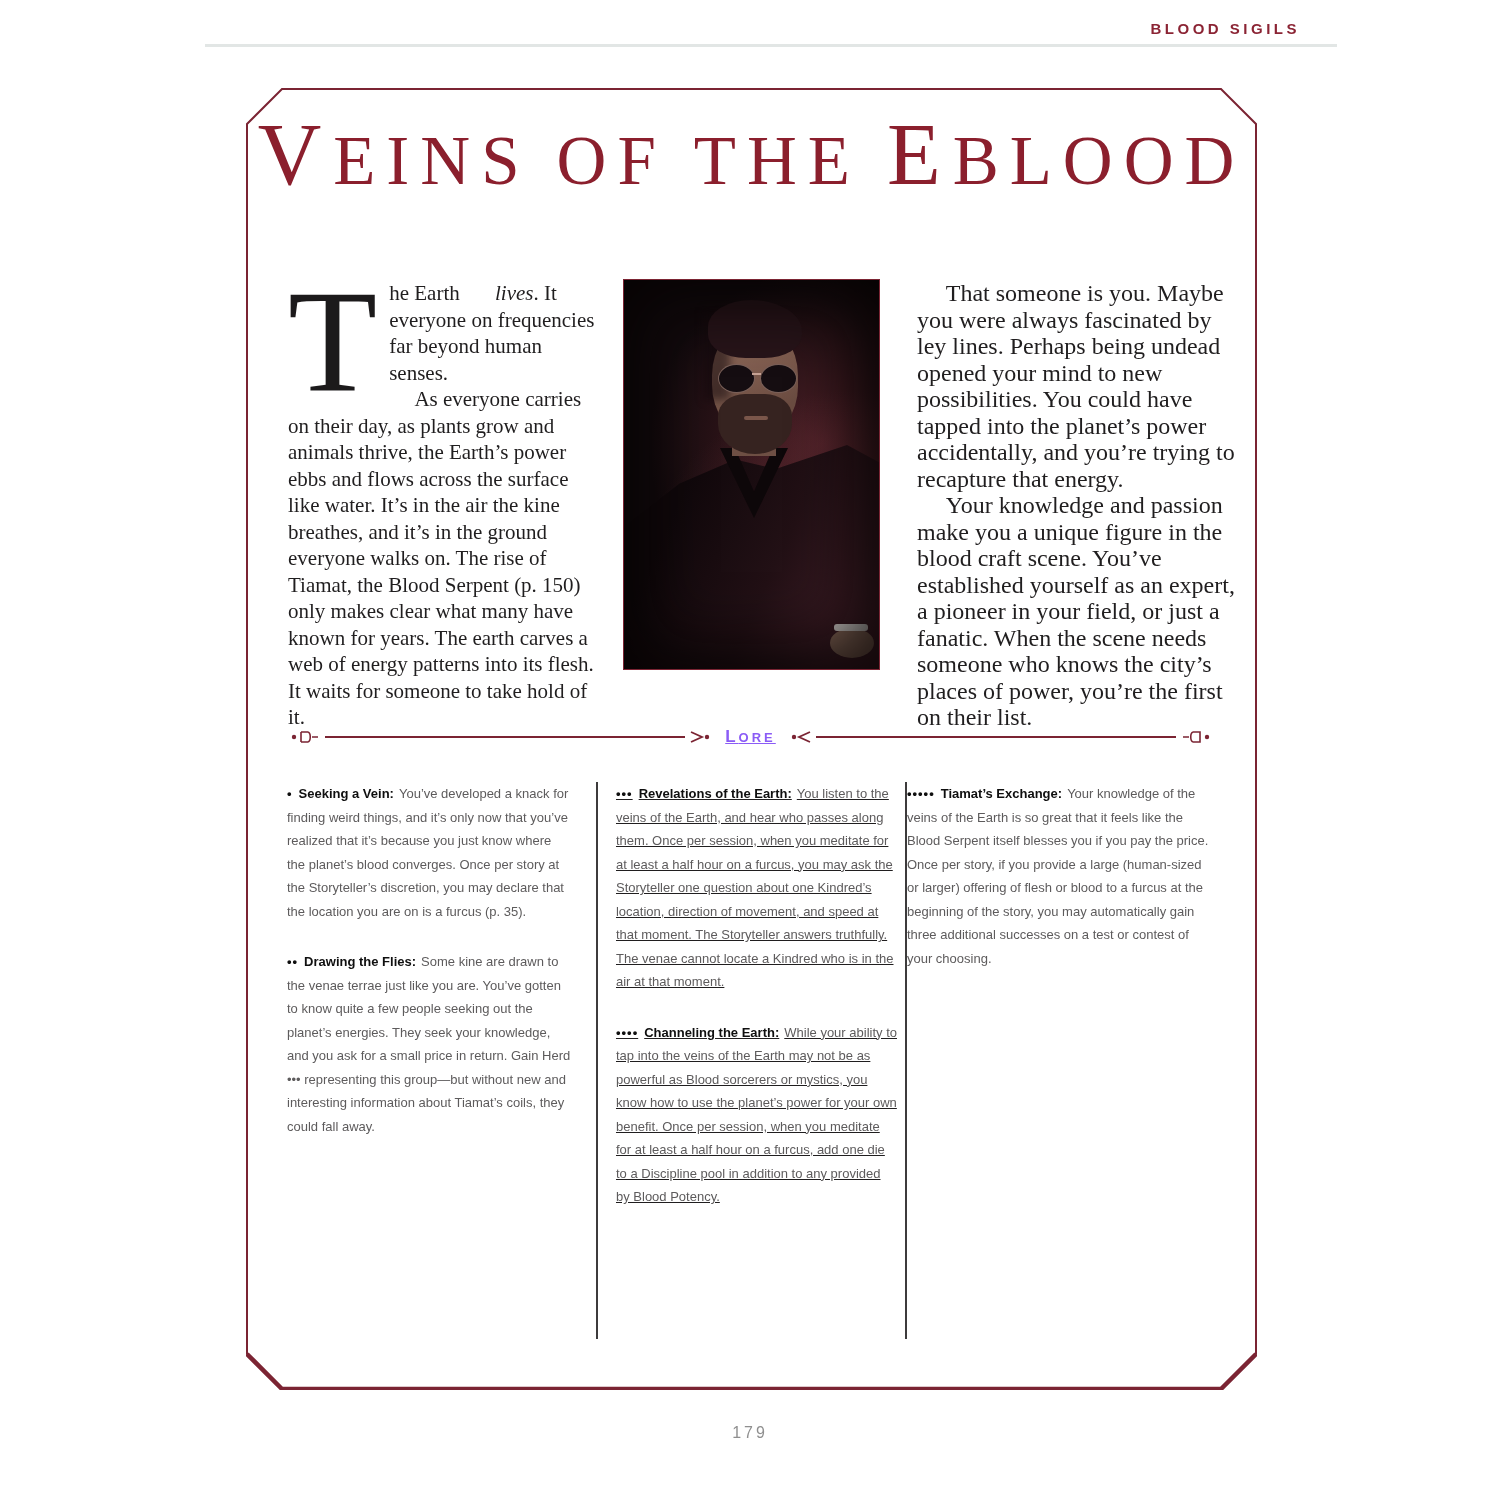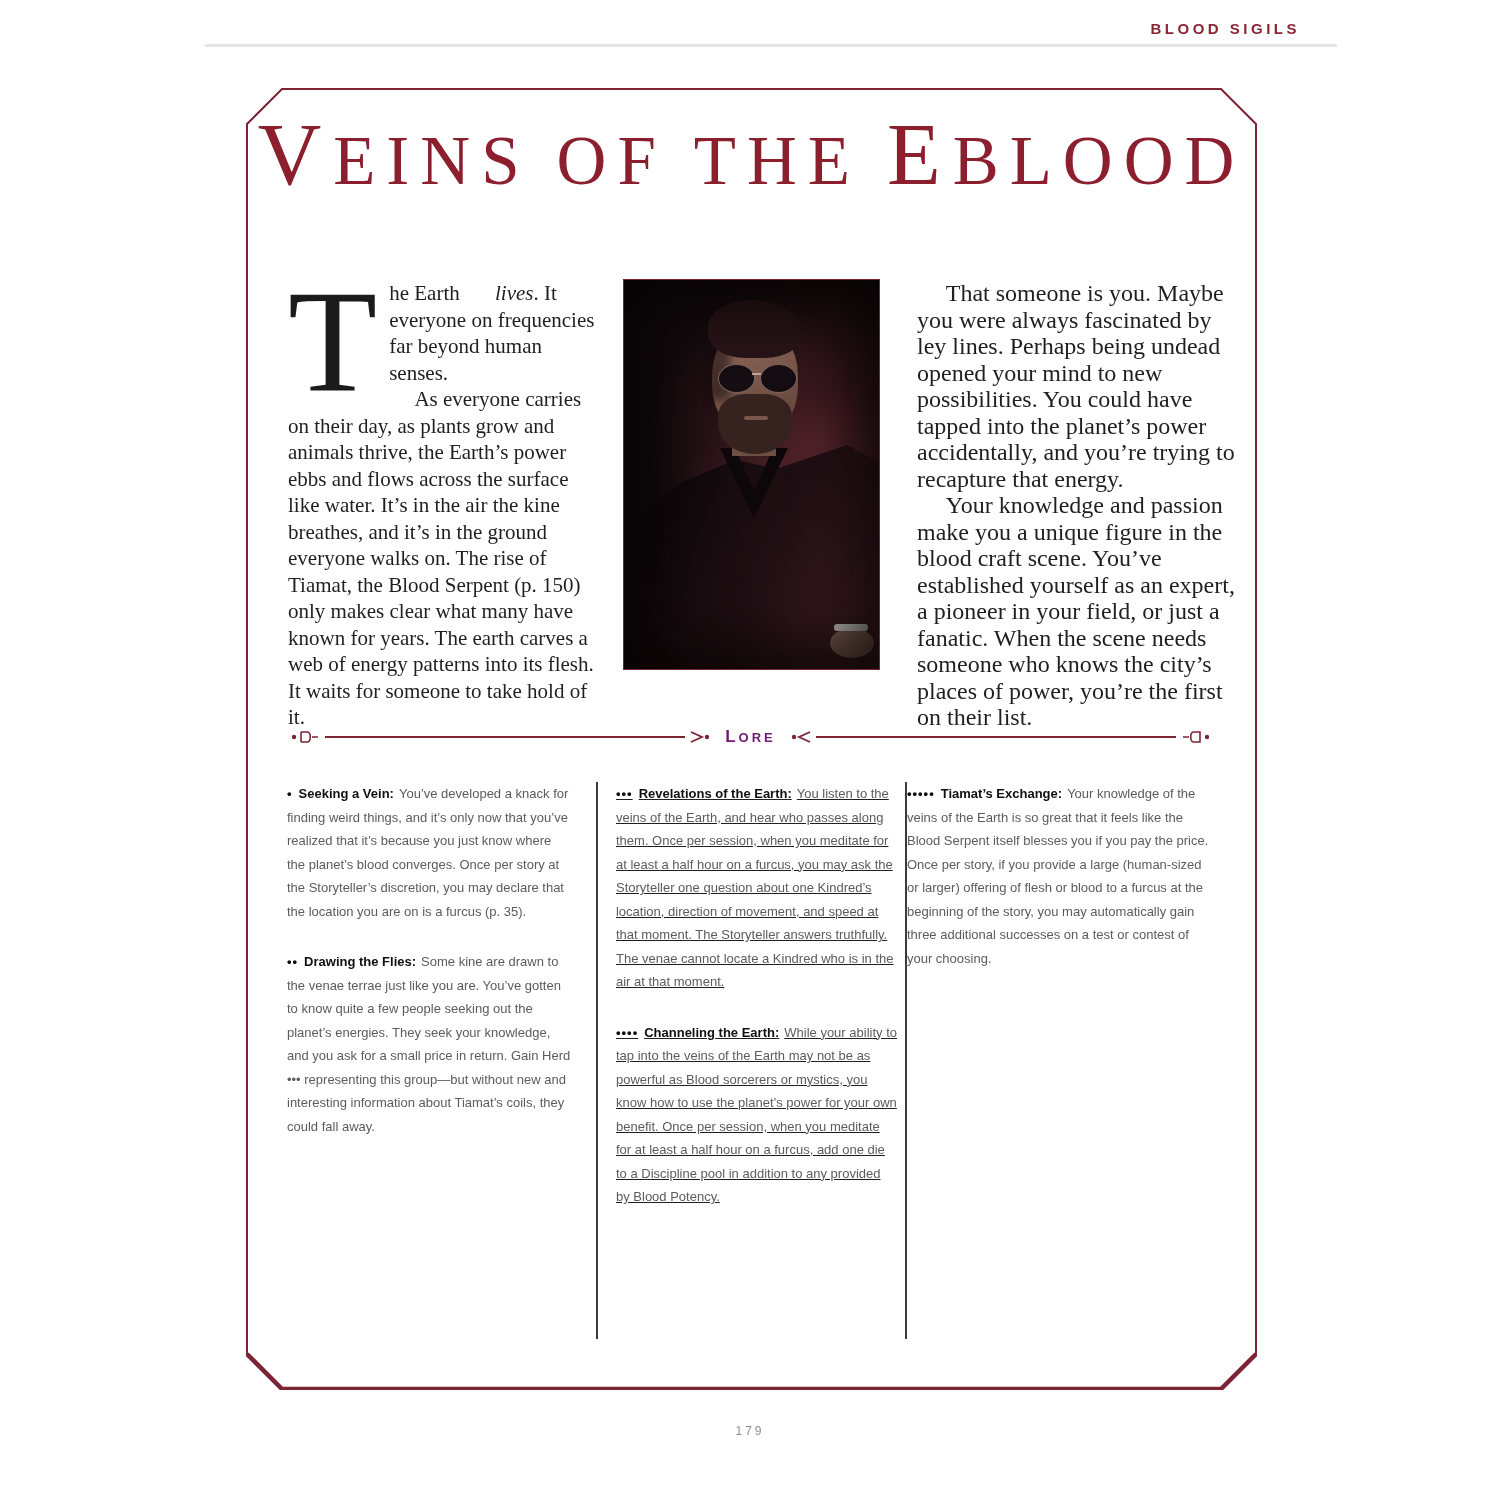--- a/index.html
+++ b/index.html
@@ -60,41 +60,41 @@
   .p-mouth{left:120px;top:136px;width:24px;height:4px;background:#7a564a;border-radius:2px;}
   .p-hand{left:206px;top:348px;width:44px;height:30px;background:#8a6a5a;border-radius:50%;}
   .p-watch{left:210px;top:344px;width:34px;height:7px;background:#d8d4d0;border-radius:3px;}
   .p-vignette{left:0;top:0;width:100%;height:100%;
         box-shadow:inset 0 0 60px 25px rgba(5,2,3,.8);}
 
   
   .lore-divider{position:absolute;left:287px;top:722px;width:927px;height:30px;
         display:flex;align-items:center;}
   .ld-line{flex:1;height:2px;background:#7b2433;}
-  .ld-word{font-family:"Liberation Sans",sans-serif;font-weight:700;color:#701a75;
-        letter-spacing:3px;margin:8px 10px;white-space:nowrap;}
+  .ld-word{font-family:"Liberation Sans",sans-serif;font-weight:700;color:#8b5cf6;
+        letter-spacing:3px;margin:8px 10px;white-space:nowrap;text-decoration:underline;}
   .ld-big{font-size:17px;}
   .ld-small{font-size:13px;}
   .ld-svg{flex:0 0 auto;display:block;margin:0 4px;}
 
   
   .lore-grid{position:absolute;left:287px;top:782px;width:927px;height:557px;display:flex;
         font-family:"Liberation Sans",sans-serif;}
   .lore-col{width:33.333%;box-sizing:border-box;}
   .lore-col + .lore-col{border-left:2px solid #3d3b3c;}
   .col-1{padding-right:24px;}
   .col-2{padding-left:18px;padding-right:8px;text-decoration:underline;}
   .col-3{padding-right:2px;}
   .entry{margin:0 0 27px;font-size:13px;line-height:23.5px;color:#5d5b5c;}
   .e-dots{color:#0f0f0f;font-weight:700;letter-spacing:1px;margin-right:6px;}
   .e-title{color:#0f0f0f;font-weight:700;margin-right:5px;}
 
   
   .folio{position:absolute;left:0;top:1424px;width:100%;text-align:center;
-        font-family:"Liberation Sans",sans-serif;font-size:12px;letter-spacing:3px;color:#8f8f8f;}
+        font-family:"Liberation Sans",sans-serif;font-size:16px;letter-spacing:3px;color:#8f8f8f;}
 </style>
 </head>
 <body>
 
 <div class="page">
 
   <div class="running-head">BLOOD SIGILS</div>
   <div class="head-rule"></div>
 
   <svg class="frame-svg" viewBox="0 0 1011 1302" xmlns="http://www.w3.org/2000/svg">

